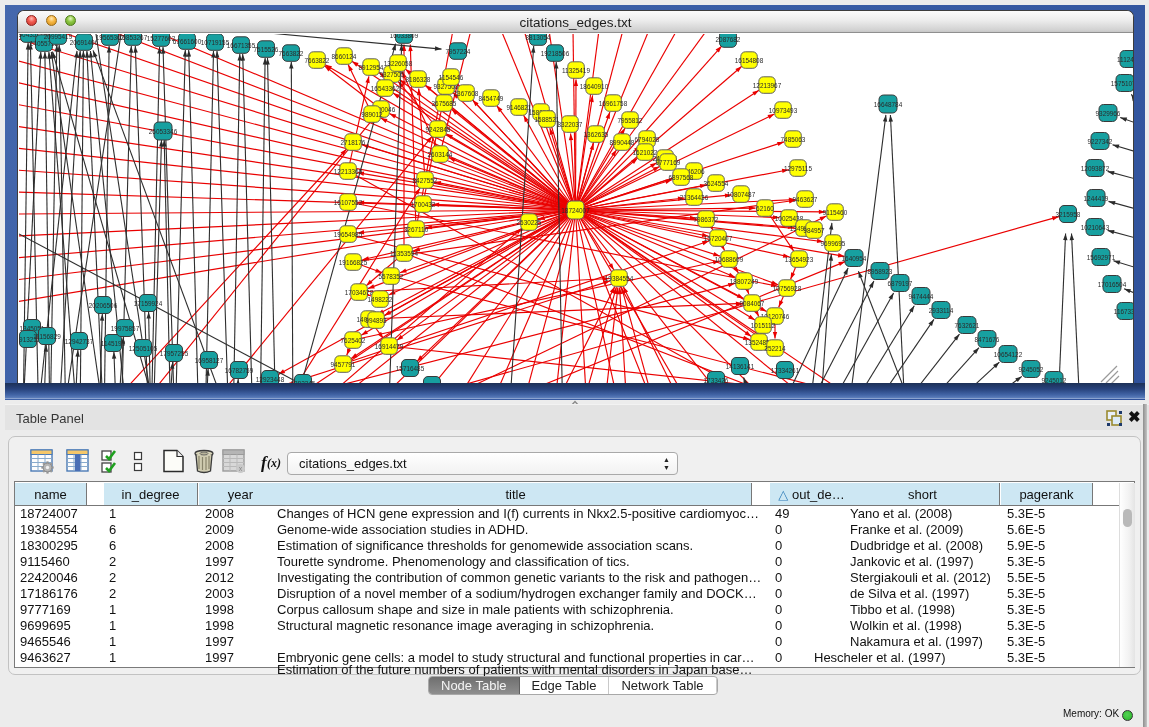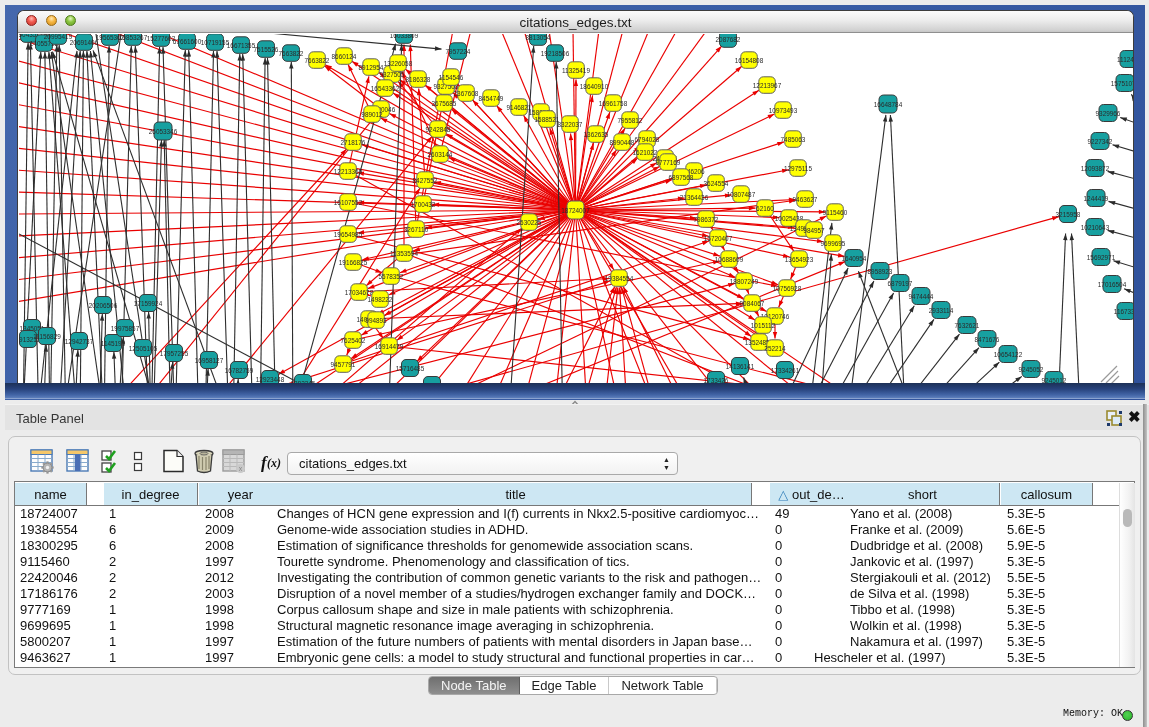--- a/index.html
+++ b/index.html
@@ -36,21 +36,21 @@
     font-size:13px; color:#111; text-align:center; line-height:23px; overflow:hidden; }
   #hdrline { position:absolute; left:15px; top:505px; width:1119px; height:1px; background:#777; }
   .cell { position:absolute; height:16px; font-size:13px; color:#111; line-height:16px; white-space:nowrap; overflow:hidden; }
   #vscroll { position:absolute; left:1119px; top:483px; width:16px; height:184px;
     background:linear-gradient(90deg,#ffffff,#f2f2f2 60%,#e4e4e4); border-left:1px solid #ddd; }
   #vthumb { position:absolute; left:3px; top:26px; width:9px; height:18px; background:#b9b9b9; border-radius:5px; }
   #tabs { position:absolute; left:428px; top:676px; height:19px; display:flex;
     border:1px solid #a8a8a8; border-radius:4px; overflow:hidden; background:#fff; }
   .tab { font-size:13px; color:#222; line-height:18px; padding:0 12px; border-right:1px solid #c9c9c9; }
   .tab.sel { background:linear-gradient(#6f6f6f,#8e8e8e); color:#f4f4f4; border-right:1px solid #5e5e5e; }
-  #memory { position:absolute; left:1063px; top:708px; font-size:10px; color:#111;font-family:Liberation Mono, monospace; }
+  #memory { position:absolute; left:1063px; top:708px; font-size:10px; color:#111; }
   #memdot { position:absolute; left:1122px; top:710px; width:11px; height:11px; border-radius:50%;
     background:radial-gradient(circle at 45% 40%,#55d155,#32bd32 75%,#2aa82a); border:1.5px solid #333; }
   #rightband { position:absolute; left:1143px; top:404px; width:4px; height:323px;
     background:linear-gradient(90deg,#8d8d8d,#c4c4c4); }
 </style>
 </head>
 <body>
 <div id="blueframe">
   <div id="macwin">
     <div id="canvas"><svg id="net" width="1115" height="351" viewBox="18 32 1115 351">
@@ -887,21 +887,21 @@
     <text x="257" y="20" font-family="Liberation Serif,serif" font-style="italic" font-weight="bold" font-size="12" fill="#111">(x)</text>
   </svg>
 <div id="combo">citations_edges.txt<span class="ar">▲<br>▼</span></div>
 <div id="tablewrap"></div>
 <div class="hdr" style="left:15px;width:72px">name</div>
 <div class="hdr" style="left:104px;width:94px">in_degree</div>
 <div class="hdr" style="left:199px;width:84px">year</div>
 <div class="hdr" style="left:280px;width:472px">title</div>
 <div class="hdr" style="left:770px;width:84px"><span style="color:#2e7cb8">△</span> out_de…</div>
 <div class="hdr" style="left:846px;width:154px">short</div>
-<div class="hdr" style="left:1001px;width:92px">callosum</div>
+<div class="hdr" style="left:1001px;width:92px">pagerank</div>
 <div id="hdrline"></div>
 <div class="cell" style="left:20px;top:506px;width:82px">18724007</div>
 <div class="cell" style="left:109px;top:506px;width:88px">1</div>
 <div class="cell" style="left:205px;top:506px;width:66px">2008</div>
 <div class="cell" style="left:277px;top:506px;width:490px">Changes of HCN gene expression and I(f) currents in Nkx2.5-positive cardiomyoc…</div>
 <div class="cell" style="left:775px;top:506px;width:68px">49</div>
 <div class="cell" style="left:850px;top:506px;width:148px">Yano et al. (2008)</div>
 <div class="cell" style="left:1007px;top:506px;width:84px">5.3E-5</div>
 <div class="cell" style="left:20px;top:522px;width:82px">19384554</div>
 <div class="cell" style="left:109px;top:522px;width:88px">6</div>
@@ -927,42 +927,42 @@
 <div class="cell" style="left:20px;top:570px;width:82px">22420046</div>
 <div class="cell" style="left:109px;top:570px;width:88px">2</div>
 <div class="cell" style="left:205px;top:570px;width:66px">2012</div>
 <div class="cell" style="left:277px;top:570px;width:490px">Investigating the contribution of common genetic variants to the risk and pathogen…</div>
 <div class="cell" style="left:775px;top:570px;width:68px">0</div>
 <div class="cell" style="left:850px;top:570px;width:148px">Stergiakouli et al. (2012)</div>
 <div class="cell" style="left:1007px;top:570px;width:84px">5.5E-5</div>
 <div class="cell" style="left:20px;top:586px;width:82px">17186176</div>
 <div class="cell" style="left:109px;top:586px;width:88px">2</div>
 <div class="cell" style="left:205px;top:586px;width:66px">2003</div>
-<div class="cell" style="left:277px;top:586px;width:490px">Disruption of a novel member of a studies/hydrogen exchanger family and DOCK…</div>
+<div class="cell" style="left:277px;top:586px;width:490px">Disruption of a novel member of a sodium/hydrogen exchanger family and DOCK…</div>
 <div class="cell" style="left:775px;top:586px;width:68px">0</div>
-<div class="cell" style="left:850px;top:586px;width:148px">de Silva et al. (1998)</div>
+<div class="cell" style="left:850px;top:586px;width:148px">de Silva et al. (1997)</div>
 <div class="cell" style="left:1007px;top:586px;width:84px">5.3E-5</div>
 <div class="cell" style="left:20px;top:602px;width:82px">9777169</div>
 <div class="cell" style="left:109px;top:602px;width:88px">1</div>
 <div class="cell" style="left:205px;top:602px;width:66px">1998</div>
 <div class="cell" style="left:277px;top:602px;width:490px">Corpus callosum shape and size in male patients with schizophrenia.</div>
 <div class="cell" style="left:775px;top:602px;width:68px">0</div>
 <div class="cell" style="left:850px;top:602px;width:148px">Tibbo et al. (1998)</div>
 <div class="cell" style="left:1007px;top:602px;width:84px">5.3E-5</div>
 <div class="cell" style="left:20px;top:618px;width:82px">9699695</div>
 <div class="cell" style="left:109px;top:618px;width:88px">1</div>
 <div class="cell" style="left:205px;top:618px;width:66px">1998</div>
 <div class="cell" style="left:277px;top:618px;width:490px">Structural magnetic resonance image averaging in schizophrenia.</div>
 <div class="cell" style="left:775px;top:618px;width:68px">0</div>
 <div class="cell" style="left:850px;top:618px;width:148px">Wolkin et al. (1998)</div>
 <div class="cell" style="left:1007px;top:618px;width:84px">5.3E-5</div>
-<div class="cell" style="left:20px;top:634px;width:82px">5800207</div>
+<div class="cell" style="left:20px;top:634px;width:82px">9465546</div>
 <div class="cell" style="left:109px;top:634px;width:88px">1</div>
 <div class="cell" style="left:205px;top:634px;width:66px">1997</div>
-<div class="cell" style="left:277px;top:634px;width:490px">Estimation of the future numbers of patients with mental disorders in Japan base…</div>
+<div class="cell" style="left:277px;top:662px;width:490px">Estimation of the future numbers of patients with mental disorders in Japan base…</div>
 <div class="cell" style="left:775px;top:634px;width:68px">0</div>
 <div class="cell" style="left:850px;top:634px;width:148px">Nakamura et al. (1997)</div>
 <div class="cell" style="left:1007px;top:634px;width:84px">5.3E-5</div>
 <div class="cell" style="left:20px;top:650px;width:82px">9463627</div>
 <div class="cell" style="left:109px;top:650px;width:88px">1</div>
 <div class="cell" style="left:205px;top:650px;width:66px">1997</div>
 <div class="cell" style="left:277px;top:650px;width:490px">Embryonic gene cells: a model to study structural and functional properties in car…</div>
 <div class="cell" style="left:775px;top:650px;width:68px">0</div>
 <div class="cell" style="left:814px;top:650px;width:148px">Hescheler et al. (1997)</div>
 <div class="cell" style="left:1007px;top:650px;width:84px">5.3E-5</div>

